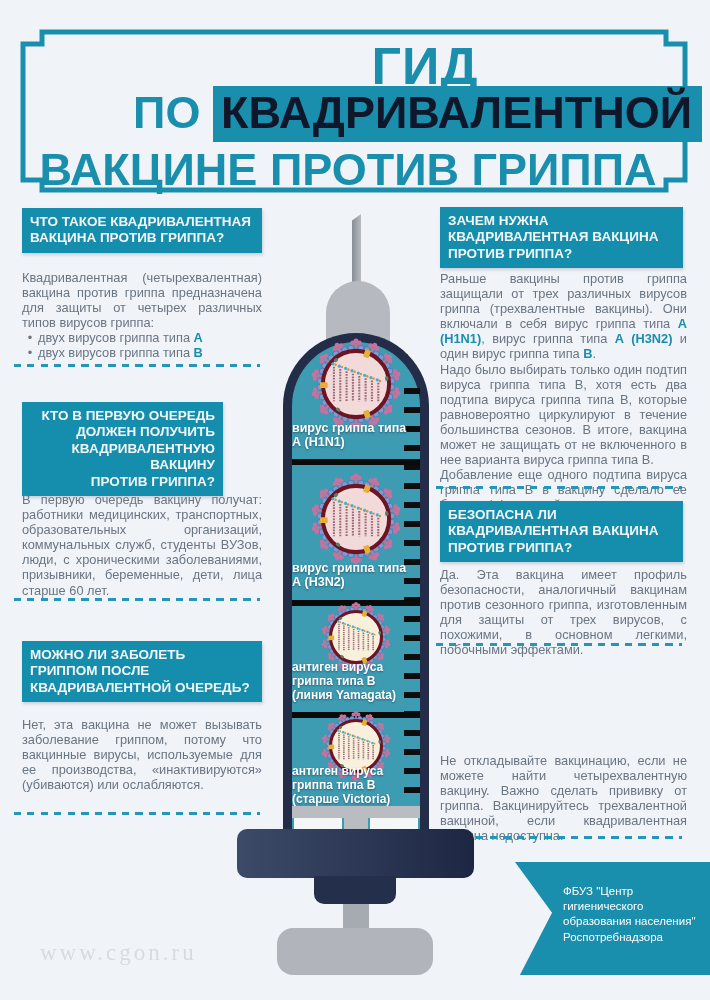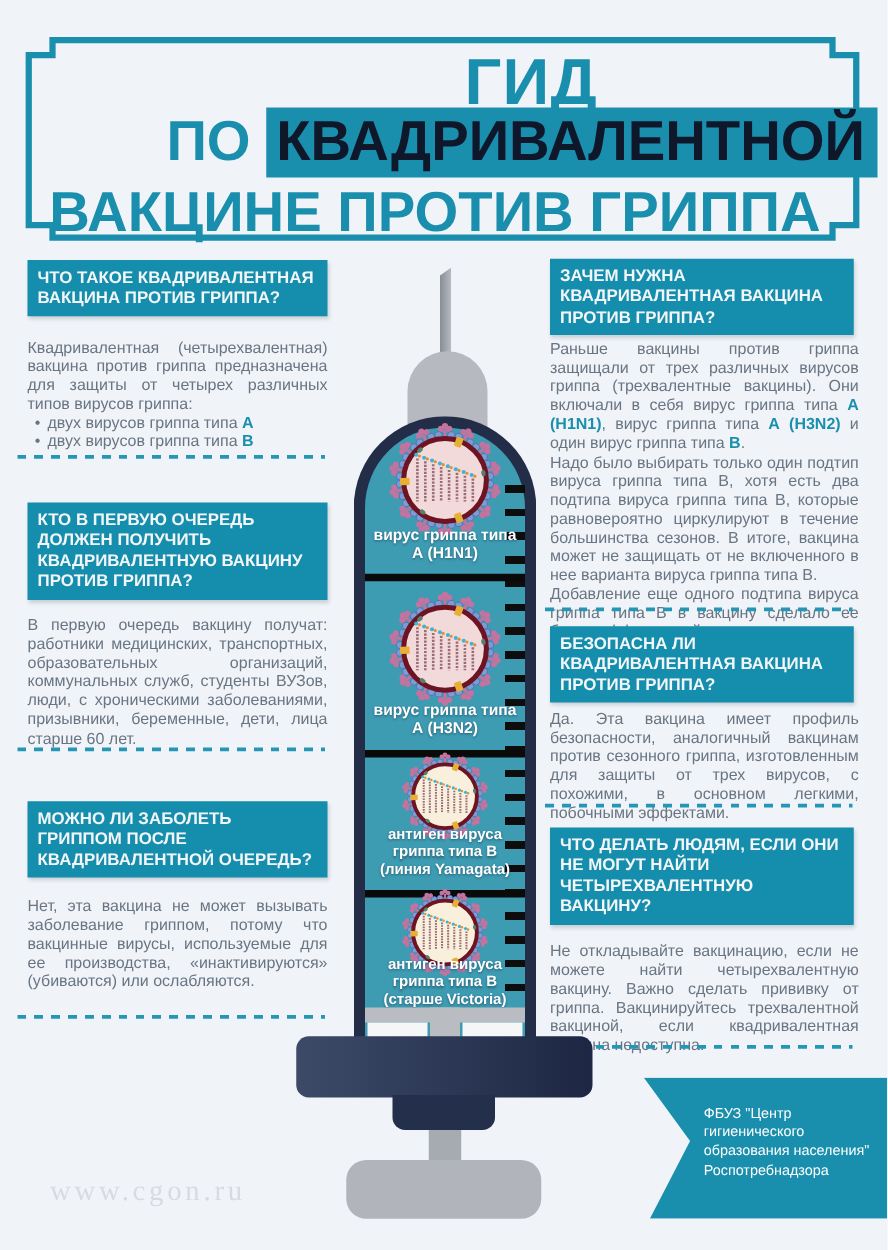--- a/index.html
+++ b/index.html
@@ -40,21 +40,21 @@
   .gray-band{position:absolute;left:292px;top:806px;width:128px;height:12px;background:#b9bdc2;}
   .white-box{position:absolute;top:818px;height:13px;background:#f4f6f8;}
   .gray-col{position:absolute;left:344px;top:806px;width:24px;height:25px;background:#b9bdc2;}
   .flange{position:absolute;left:237px;top:829px;width:237px;height:49px;border-radius:10px;
           background:linear-gradient(90deg,#3c4a68,#1d2743);}
   .plunger-block{position:absolute;left:314px;top:876px;width:82px;height:28px;background:#232f4b;border-radius:0 0 10px 10px;}
   .plunger-rod{position:absolute;left:343px;top:904px;width:26px;height:26px;background:#a6abb1;}
   .thumb-rest{position:absolute;left:277px;top:928px;width:156px;height:47px;background:#b1b5bb;border-radius:16px;}
 
   .virus{position:absolute;}
-  .v-label{position:absolute;left:292px;width:128px;text-align:center;color:#fff;font-weight:bold;
+  .v-label{position:absolute;left:292px;width:128px;text-align:left;color:#fff;font-weight:bold;
            font-size:12.5px;line-height:1.15;text-shadow:0 1px 2px rgba(10,20,40,.45);}
 
   
   .org-banner{position:absolute;left:515px;top:862px;width:195px;height:113px;background:#1a8fad;
               clip-path:polygon(0% 0%,100% 0%,100% 100%,2.5% 100%,19% 45%);}
   .org-text{position:absolute;left:48px;top:22px;width:140px;color:#fff;font-size:11.5px;
             line-height:1.32;white-space:pre-line;}
   .watermark{position:absolute;left:40px;top:940px;font-family:"Liberation Serif",serif;
              font-size:23px;letter-spacing:3px;color:#d7dbe1;}
 </style>
@@ -79,21 +79,21 @@
         <span class="bullet-dot">•</span>
         <span><span>двух вирусов гриппа типа </span><span class="strong-t">А</span></span>
       </div>
       <div class="bullet-row">
         <span class="bullet-dot">•</span>
         <span><span>двух вирусов гриппа типа </span><span class="strong-t">В</span></span>
       </div>
     </div>
     <div class="dash" style="left:-8px;top:364px;width:246px;"></div>
 
-    <div class="sec-head" style="left:0;top:402px;width:240px;box-sizing:border-box;">КТО В ПЕРВУЮ ОЧЕРЕДЬ
+    <div class="sec-head" style="left:0;top:402px;width:201px;box-sizing:border-box;text-align:right;">КТО В ПЕРВУЮ ОЧЕРЕДЬ
 ДОЛЖЕН ПОЛУЧИТЬ
 КВАДРИВАЛЕНТНУЮ ВАКЦИНУ
 ПРОТИВ ГРИППА?</div>
     <div class="sec-body" style="left:0;top:492px;width:240px;">В первую очередь вакцину получат: работники медицинских, транспортных, образовательных организаций, коммунальных служб, студенты ВУЗов, люди, с хроническими заболеваниями, призывники, беременные, дети, лица старше 60 лет.</div>
     <div class="dash" style="left:-8px;top:598px;width:246px;"></div>
 
     <div class="sec-head" style="left:0;top:641px;width:240px;box-sizing:border-box;">МОЖНО ЛИ ЗАБОЛЕТЬ
 ГРИППОМ ПОСЛЕ
 КВАДРИВАЛЕНТНОЙ ОЧЕРЕДЬ?</div>
     <div class="sec-body" style="left:0;top:717px;width:240px;">Нет, эта вакцина не может вызывать заболевание гриппом, потому что вакцинные вирусы, используемые для ее производства, «инактивируются» (убиваются) или ослабляются.</div>
@@ -110,24 +110,20 @@
       <p>Добавление еще одного подтипа вируса гриппа типа В в вакцину сделало ее более эффективной.</p>
     </div>
     <div class="dash" style="left:-4px;top:486px;width:246px;"></div>
 
     <div class="sec-head" style="left:0;top:501px;width:243px;box-sizing:border-box;">БЕЗОПАСНА ЛИ
 КВАДРИВАЛЕНТНАЯ ВАКЦИНА
 ПРОТИВ ГРИППА?</div>
     <div class="sec-body" style="left:0;top:567px;width:247px;">Да. Эта вакцина имеет профиль безопасности, аналогичный вакцинам против сезонного гриппа, изготовленным для защиты от трех вирусов, с похожими, в основном легкими, побочными эффектами.</div>
     <div class="dash" style="left:-4px;top:643px;width:246px;"></div>
 
-    <div class="sec-head" style="left:0;top:662px;width:243px;box-sizing:border-box;">ЧТО ДЕЛАТЬ ЛЮДЯМ, ЕСЛИ ОНИ
-НЕ МОГУТ НАЙТИ
-ЧЕТЫРЕХВАЛЕНТНУЮ
-ВАКЦИНУ?</div>
     <div class="sec-body" style="left:0;top:753px;width:247px;">Не откладывайте вакцинацию, если не можете найти четырехвалентную вакцину. Важно сделать прививку от гриппа. Вакцинируйтесь трехвалентной вакциной, если квадривалентная вакцина недоступна.</div>
     <div class="dash" style="left:-4px;top:836px;width:246px;"></div>
   </div>
 
   <div class="needle"></div>
   <div class="hub"></div>
   <div class="barrel"></div>
   <div class="ticks"></div>
 
   <svg class="virus" style="left:308px;top:336px;width:96px;height:96px;" viewBox="0 0 100 100">

